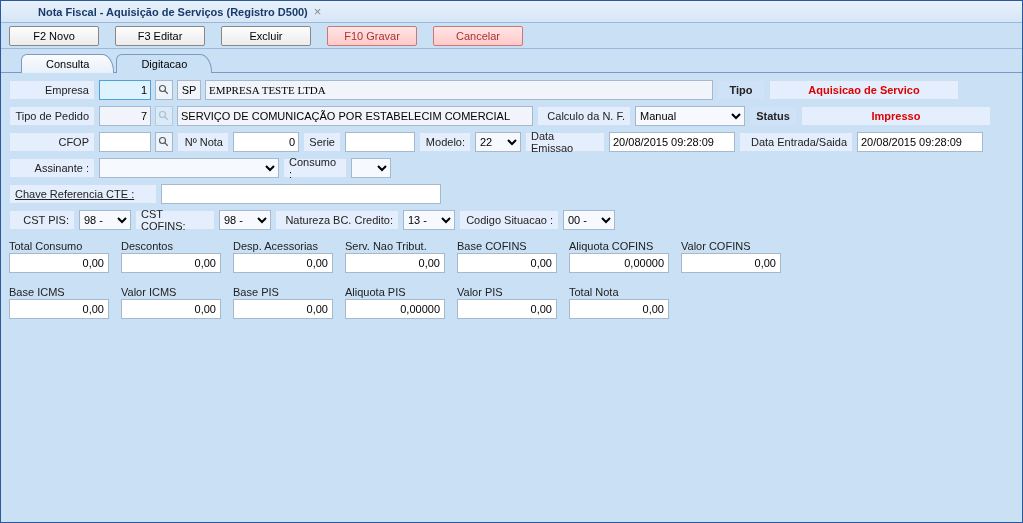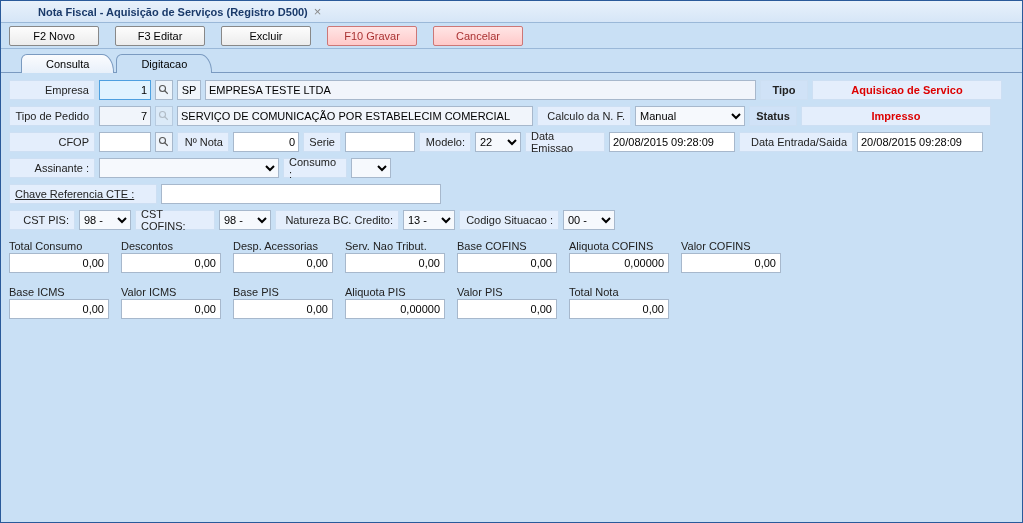--- a/index.html
+++ b/index.html
@@ -62,21 +62,21 @@
     <div class="row">
       <span class="lbl" style="width:86px">Empresa</span>
       <input class="inp right" style="width: 52px; background: rgb(223, 243, 255); border-color: rgb(77, 160, 224);" value="1">
       <span class="lookup-icon">
         <svg viewBox="0 0 16 16">
             <circle cx="6" cy="6" r="4" fill="none" stroke="#555" stroke-width="1.5"></circle>
             <line x1="9" y1="9" x2="13" y2="13" stroke="#555" stroke-width="1.5"></line>
           </svg>
       </span>
       <input class="inp ro" style="width: 24px; text-align: center;" readonly="" value="SP">
-      <input class="inp ro" style="width: 551px;" readonly="" value="EMPRESA TESTE LTDA">
+      <input class="inp ro" style="width: 508px; font-family: Liberation Serif, serif;" readonly="" value="EMPRESA TESTE LTDA">
       <span class="lbl status-head" style="width:48px">Tipo</span>
       <span class="status-box status-red" style="width:190px">Aquisicao de Servico</span>
     </div>
 
     <div class="row">
       <span class="lbl" style="width:86px">Tipo de Pedido</span>
       <input class="inp right ro" style="width: 52px;" readonly="" value="7">
       <span class="lookup-icon" style="opacity:.5">
         <svg viewBox="0 0 16 16">
             <circle cx="6" cy="6" r="4" fill="none" stroke="#999" stroke-width="1.5"></circle>

